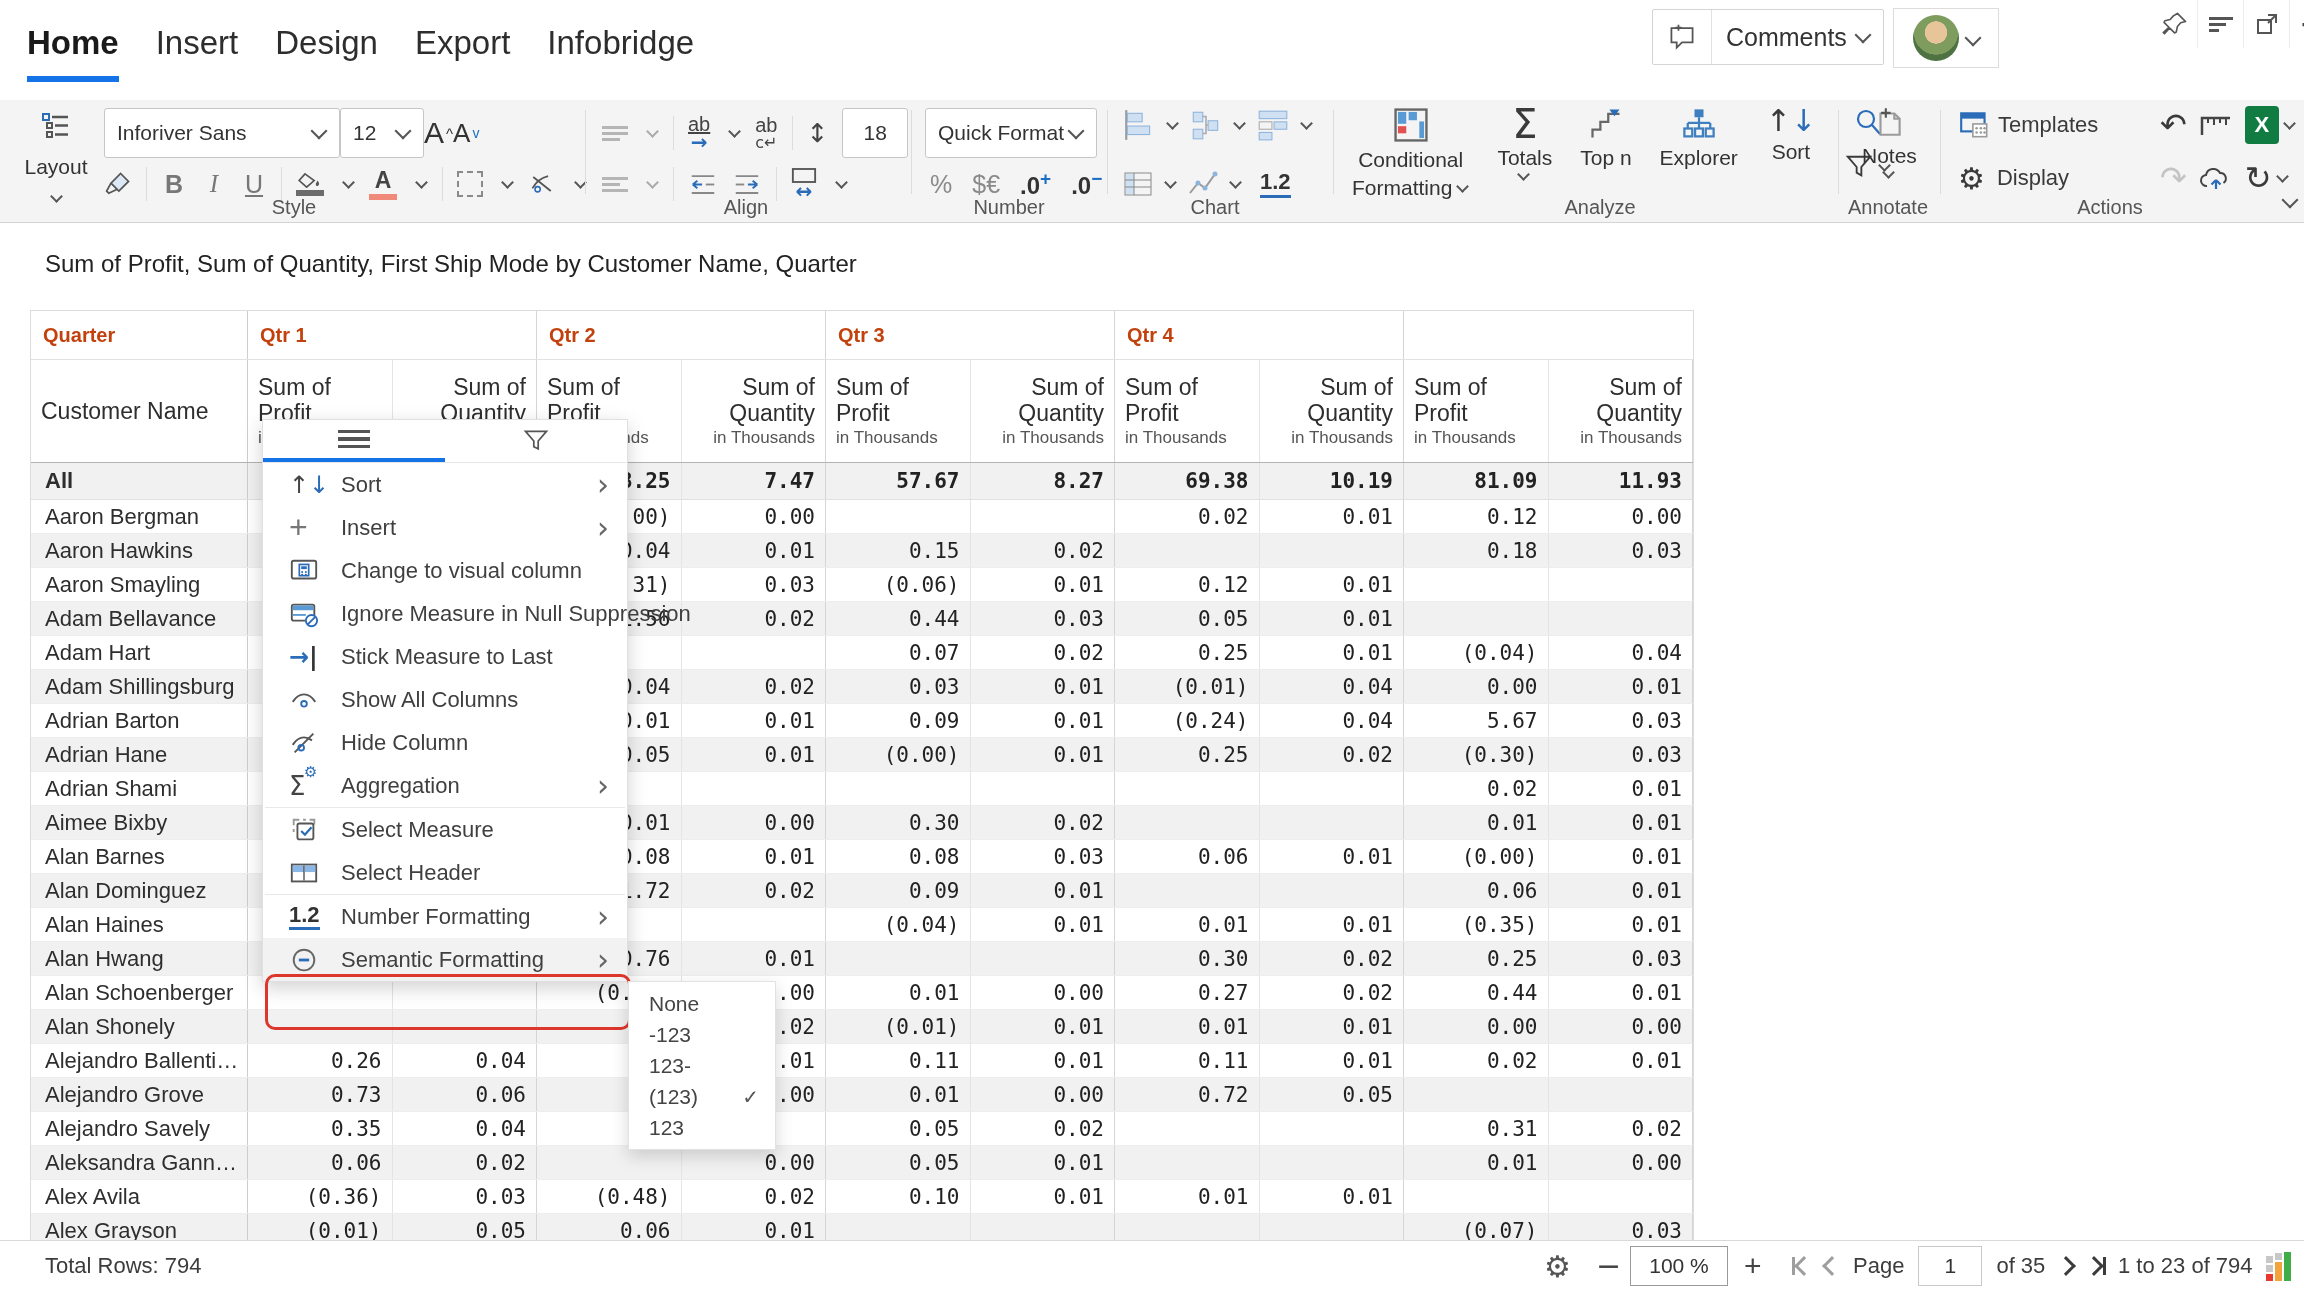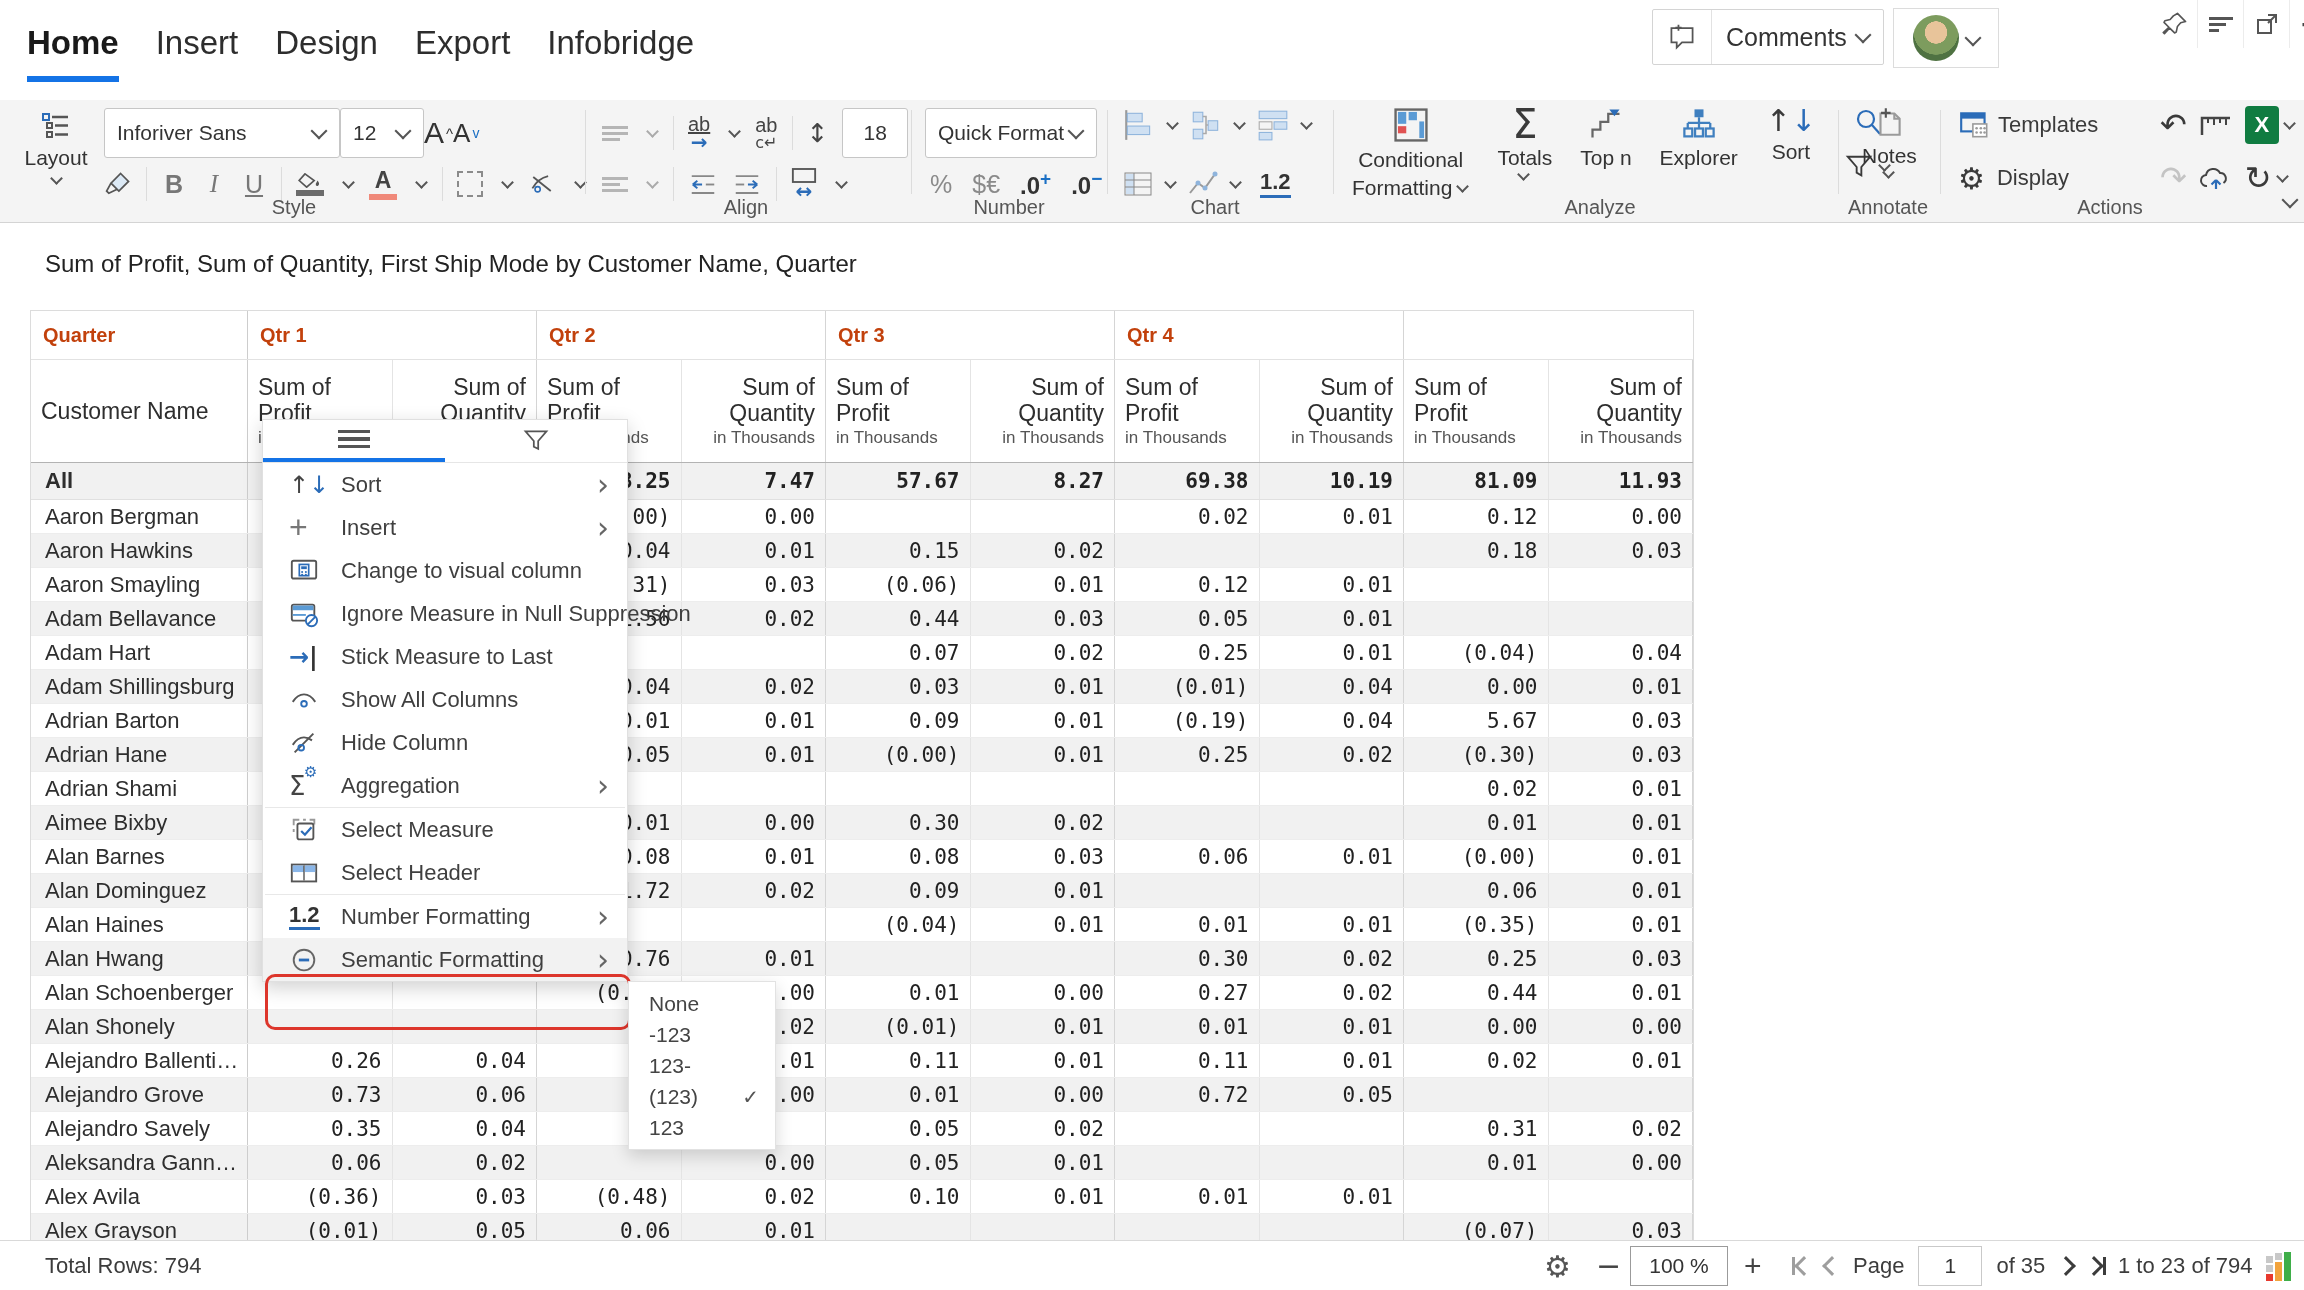--- a/index.html
+++ b/index.html
@@ -28,21 +28,21 @@
   .vsep{position:absolute;top:10px;height:84px;width:1px;background:#dcdcdc;}
   .glabel{position:absolute;top:96px;transform:translateX(-50%);font-size:20px;color:#555;}
   .rbtn{display:flex;align-items:center;gap:6px;color:#3a3a3a;cursor:pointer;}
   .selbox{background:#fff;border:1px solid #c6c6c6;border-radius:3px;display:flex;align-items:center;
           font-size:21px;color:#333;padding:0 12px;height:50px;box-sizing:border-box;cursor:pointer;}
   .selbox .chv{margin-left:auto;}
   .row1{position:absolute;top:8px;display:flex;align-items:center;gap:0;}
   .row2{position:absolute;top:64px;display:flex;align-items:center;gap:16px;height:40px;}
   .isep{width:1px;height:34px;background:#dcdcdc;}
   .layoutbtn{position:absolute;left:16px;top:10px;width:80px;display:flex;flex-direction:column;align-items:center;
-             gap:4px;font-size:21px;color:#333;cursor:pointer;}
+             gap:13px;font-size:21px;color:#333;cursor:pointer;}
   .bi{font-size:25px;color:#777;width:26px;text-align:center;}
   .ic-fc,.ic-fill{display:flex;flex-direction:column;align-items:center;gap:2px;}
   .ic-fc b{font-size:23px;color:#444;line-height:1;}
   .ic-fc i,.ic-fill i{display:block;width:28px;height:6px;}
   .ic-fc i{background:#f0897a;}
   .ic-fill i{background:#6b6b6b;}
   .ic-bd{width:26px;height:26px;border:2px dashed #8a8a8a;box-sizing:border-box;}
   .abio{display:flex;flex-direction:column;align-items:center;line-height:1;font-size:20px;color:#444;}
   .abio .arr{color:#2b6cb8;font-weight:bold;margin-top:-2px;}
   .spin{display:flex;flex-direction:column;gap:6px;margin-left:6px;}
@@ -653,21 +653,21 @@
       <div class="cell vcol gb">0.01</div>
     </div>
     <div class="trow drow">
       <div class="cell namecol">Adrian Barton</div>
       <div class="cell vcol"></div>
       <div class="cell vcol gb"></div>
       <div class="cell vcol">0.01</div>
       <div class="cell vcol gb">0.01</div>
       <div class="cell vcol">0.09</div>
       <div class="cell vcol gb">0.01</div>
-      <div class="cell vcol">(0.19)</div>
+      <div class="cell vcol">(0.24)</div>
       <div class="cell vcol gb">0.04</div>
       <div class="cell vcol">5.67</div>
       <div class="cell vcol gb">0.03</div>
     </div>
     <div class="trow drow odd">
       <div class="cell namecol">Adrian Hane</div>
       <div class="cell vcol"></div>
       <div class="cell vcol gb"></div>
       <div class="cell vcol">0.05</div>
       <div class="cell vcol gb">0.01</div>

